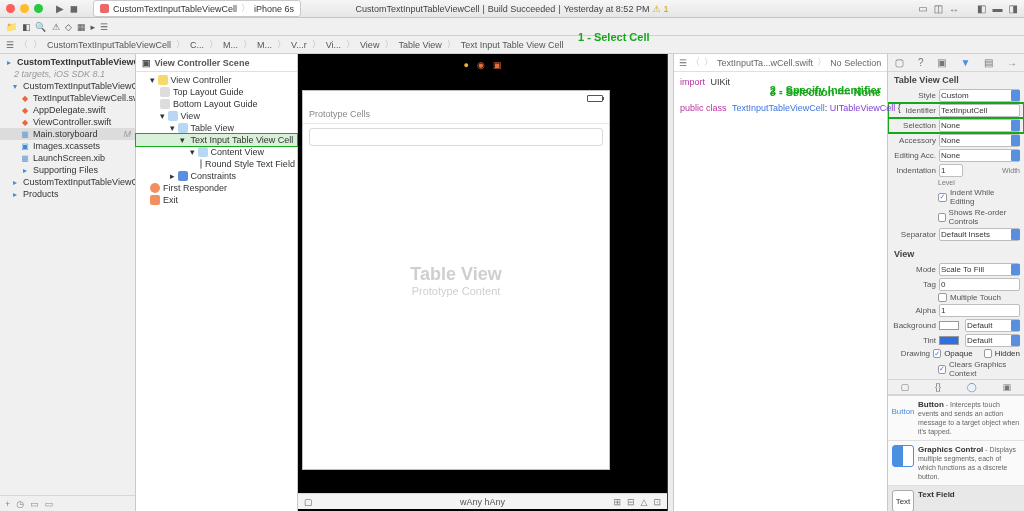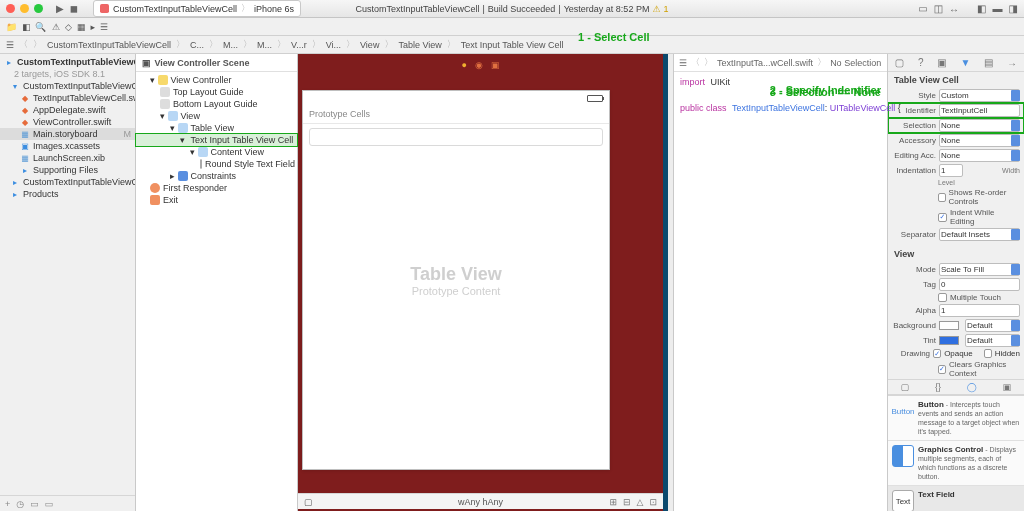--- a/index.html
+++ b/index.html
@@ -28,37 +28,37 @@
 
 
 .nav{width:136px;background:#f0f0f0;border-right:1px solid #c9c9c9;display:flex;flex-direction:column;}
 .nav-tree{flex:1;overflow:hidden;padding:2px 0;}
 .nrow{display:flex;align-items:center;padding:1px 4px;gap:3px;white-space:nowrap;overflow:hidden;}
 .nrow .ico{width:10px;height:10px;flex:none;display:inline-flex;align-items:center;justify-content:center;font-size:8px;}
 .folder{color:#3b8de0;}
 .swift{color:#e66b3b;}
 .sb{color:#5a9ad6;}
 .xib{color:#5a9ad6;}
-.dim{color:#999;}
+.dim{color:#999;font-style:italic;}
 .nav-foot{height:16px;border-top:1px solid #d6d6d6;display:flex;align-items:center;gap:6px;padding:0 5px;color:#888;}
 
 
 .outline{width:162px;background:#fff;border-right:1px solid #c9c9c9;display:flex;flex-direction:column;}
 .outline-head{height:18px;border-bottom:1px solid #e0e0e0;display:flex;align-items:center;padding:0 6px;gap:4px;color:#555;font-weight:600;}
 .otree{flex:1;padding:2px 0;}
 .orow{display:flex;align-items:center;gap:3px;padding:1px 4px;white-space:nowrap;overflow:hidden;}
 .pad1{padding-left:14px;} .pad2{padding-left:24px;} .pad3{padding-left:34px;} .pad4{padding-left:44px;} .pad5{padding-left:54px;} .pad6{padding-left:64px;}
 .sel{background:#d9f0d9;outline:1px solid #17a81a;}
 .oicon{width:10px;height:10px;display:inline-block;background:#ddd;border-radius:2px;}
 .oicon.vc{background:#f7d96b;} .oicon.view{background:#b8d7f5;} .oicon.tf{background:#e9e9e9;border:1px solid #aaa;border-radius:1px;}
 .oicon.fr{background:#f09060;border-radius:50%;} .oicon.ex{background:#f09060;}
 .annot{position:absolute;color:#17a81a;font-weight:700;font-size:11px;}
 
 
-.canvas{flex:1;background:#7f1d1d;position:relative;border-right:5px solid #0c4a6e;}
+.canvas{flex:1;background:#000000;position:relative;border-right:1px solid #0c4a6e;}
 .dev{position:absolute;left:4px;top:36px;width:308px;height:380px;background:#fff;border:1px solid #bfbfbf;box-shadow:0 1px 3px rgba(0,0,0,.12);}
 .dev-status{height:14px;display:flex;align-items:center;justify-content:flex-end;padding:0 6px;}
 .battery{width:16px;height:7px;border:1px solid #555;border-radius:1px;position:relative;}
 .battery::after{content:"";position:absolute;right:-2px;top:1px;width:1px;height:3px;background:#555;}
 .proto-lbl{padding:4px 6px;color:#888;border-bottom:1px solid #e8e8e8;}
 .proto-cell{margin:4px 6px;height:18px;border:1px solid #dadada;border-radius:3px;background:#fff;}
 .center-text{position:absolute;top:50%;left:50%;transform:translate(-50%,-50%);text-align:center;color:#cfcfcf;}
 .center-text .t1{font-size:18px;font-weight:600;}
 .center-text .t2{font-size:11px;}
 .canvas-top{position:absolute;top:6px;left:50%;transform:translateX(-50%);display:flex;gap:8px;}
@@ -376,26 +376,26 @@
       </div>
     <div class="field">
         <div class="flabel">Indentation</div>
         <div class="finput" style="flex:0 0 24px;text-align:right">1</div>
         <span style="font-size:7px;color:#777;margin-left:auto">Width</span>
       </div>
     <div class="checkrow" style="padding-left:50px;font-size:7px;color:#777;justify-content:space-between">
         <span>Level</span>
       </div>
     <div class="checkrow">
+        <span class="chk">✓</span>
+        <span>Indent While Editing</span>
+      </div>
+    <div class="checkrow">
         <span class="chk"></span>
         <span>Shows Re-order Controls</span>
-      </div>
-    <div class="checkrow">
-        <span class="chk">✓</span>
-        <span>Indent While Editing</span>
       </div>
     <div class="field">
         <div class="flabel">Separator</div>
         <div class="fselect">
           <span>Default Insets</span>
         </div>
       </div>
 
     <div class="section-title" style="margin-top:4px">View</div>
     <div class="field">

